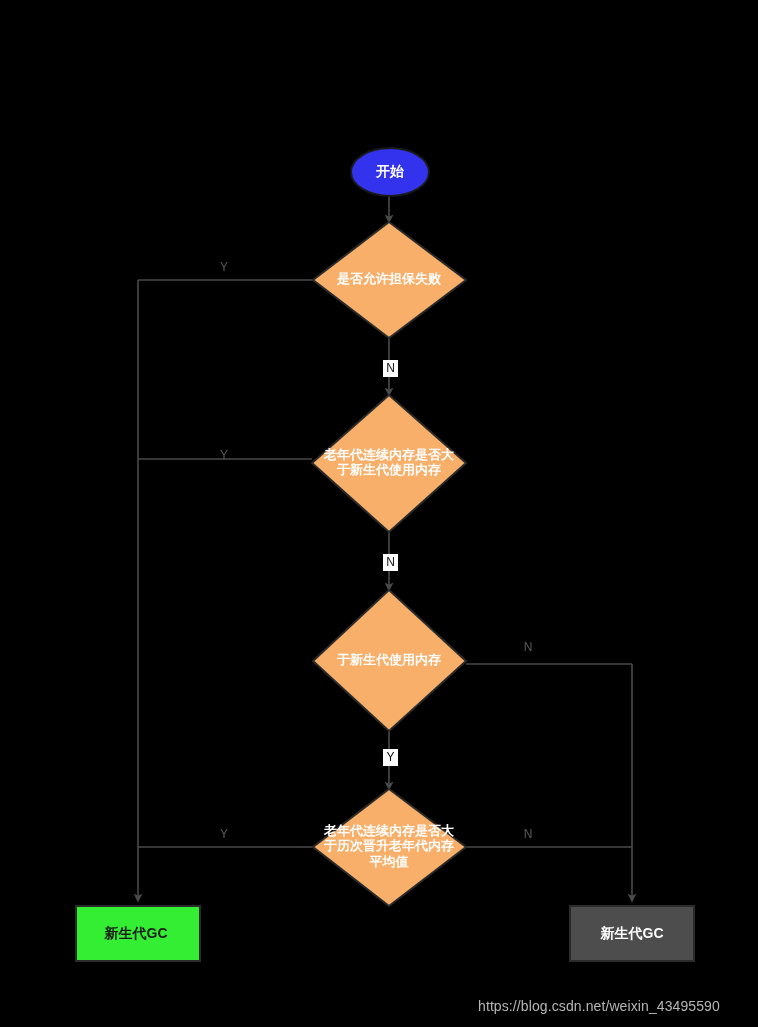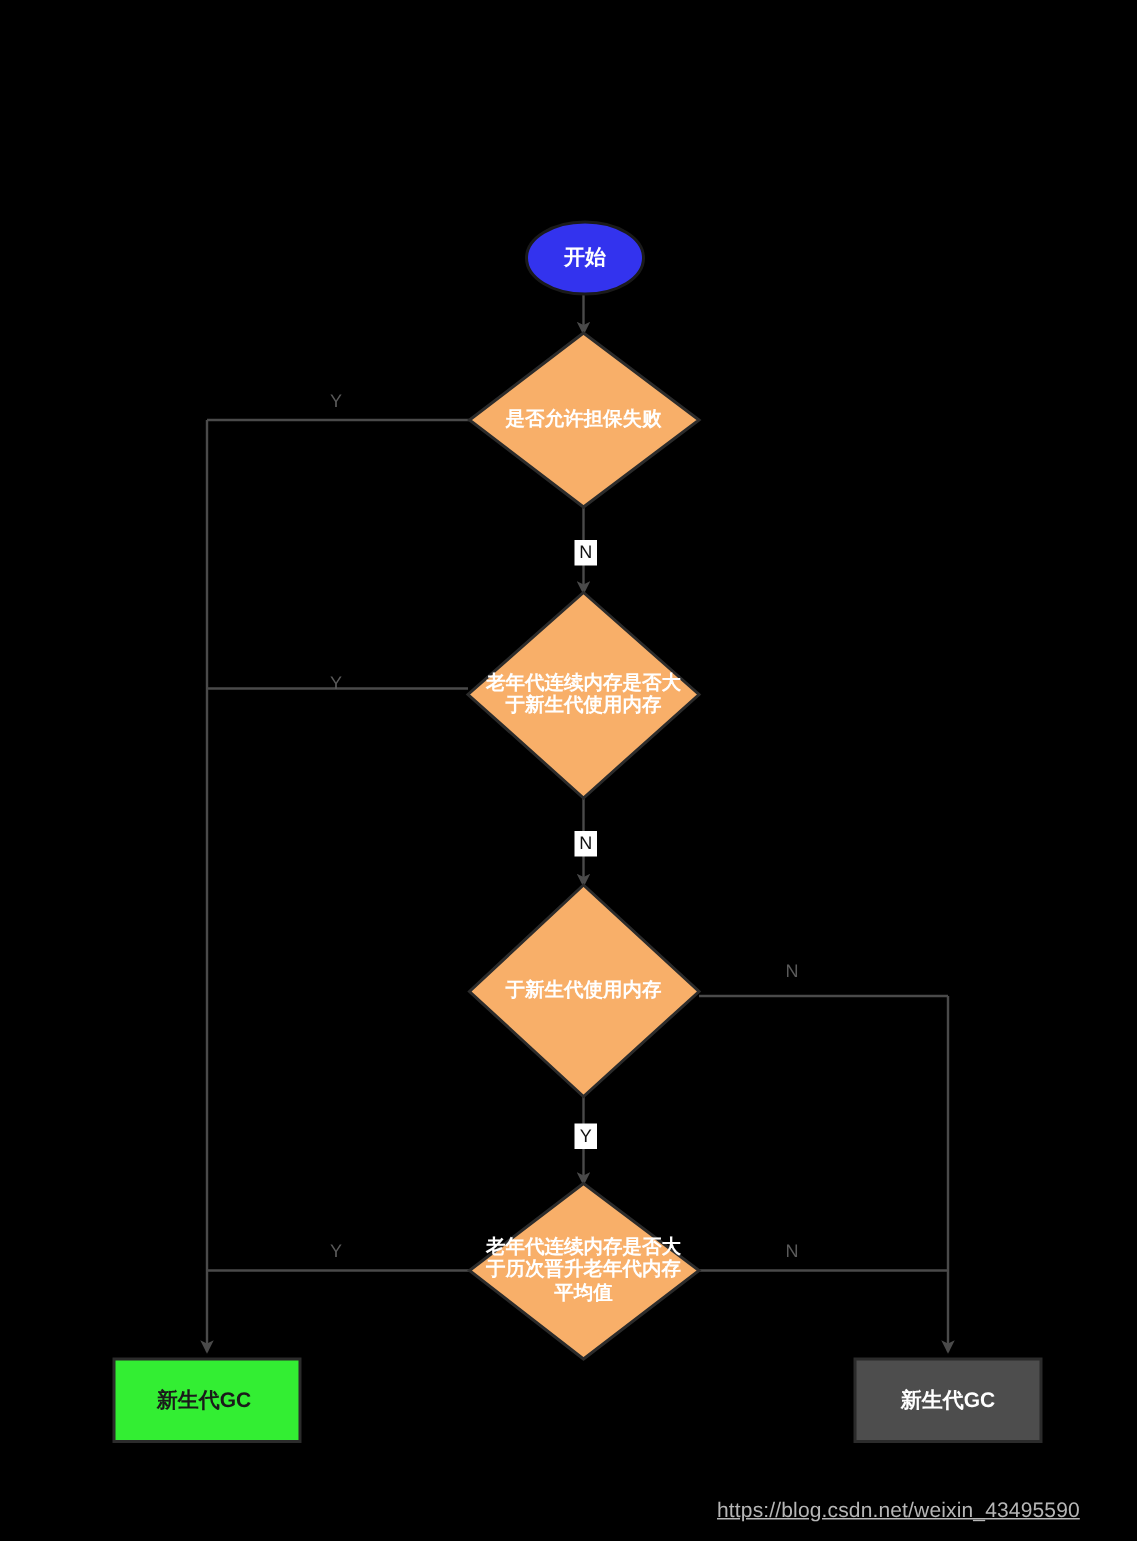--- a/index.html
+++ b/index.html
@@ -58,21 +58,20 @@
     color: #111111;
     padding: 2px 1px 3px 1px;
   }
   .watermark {
     position: absolute;
     left: 478px;
     top: 998px;
     color: #b6b6b6;
     font-size: 14px;
     letter-spacing: 0.1px;
-    text-decoration: underline;
   }
 </style>
 </head>
 <body>
 
 <svg id="canvas" viewBox="0 0 758 1027">
   <defs>
     <marker id="arrow" markerWidth="9" markerHeight="9" refX="7.5" refY="4.5" orient="auto" markerUnits="userSpaceOnUse">
       <path d="M0,0 L9,4.5 L0,9 L2.2,4.5 z" fill="#4a4a4a"></path>
     </marker>

